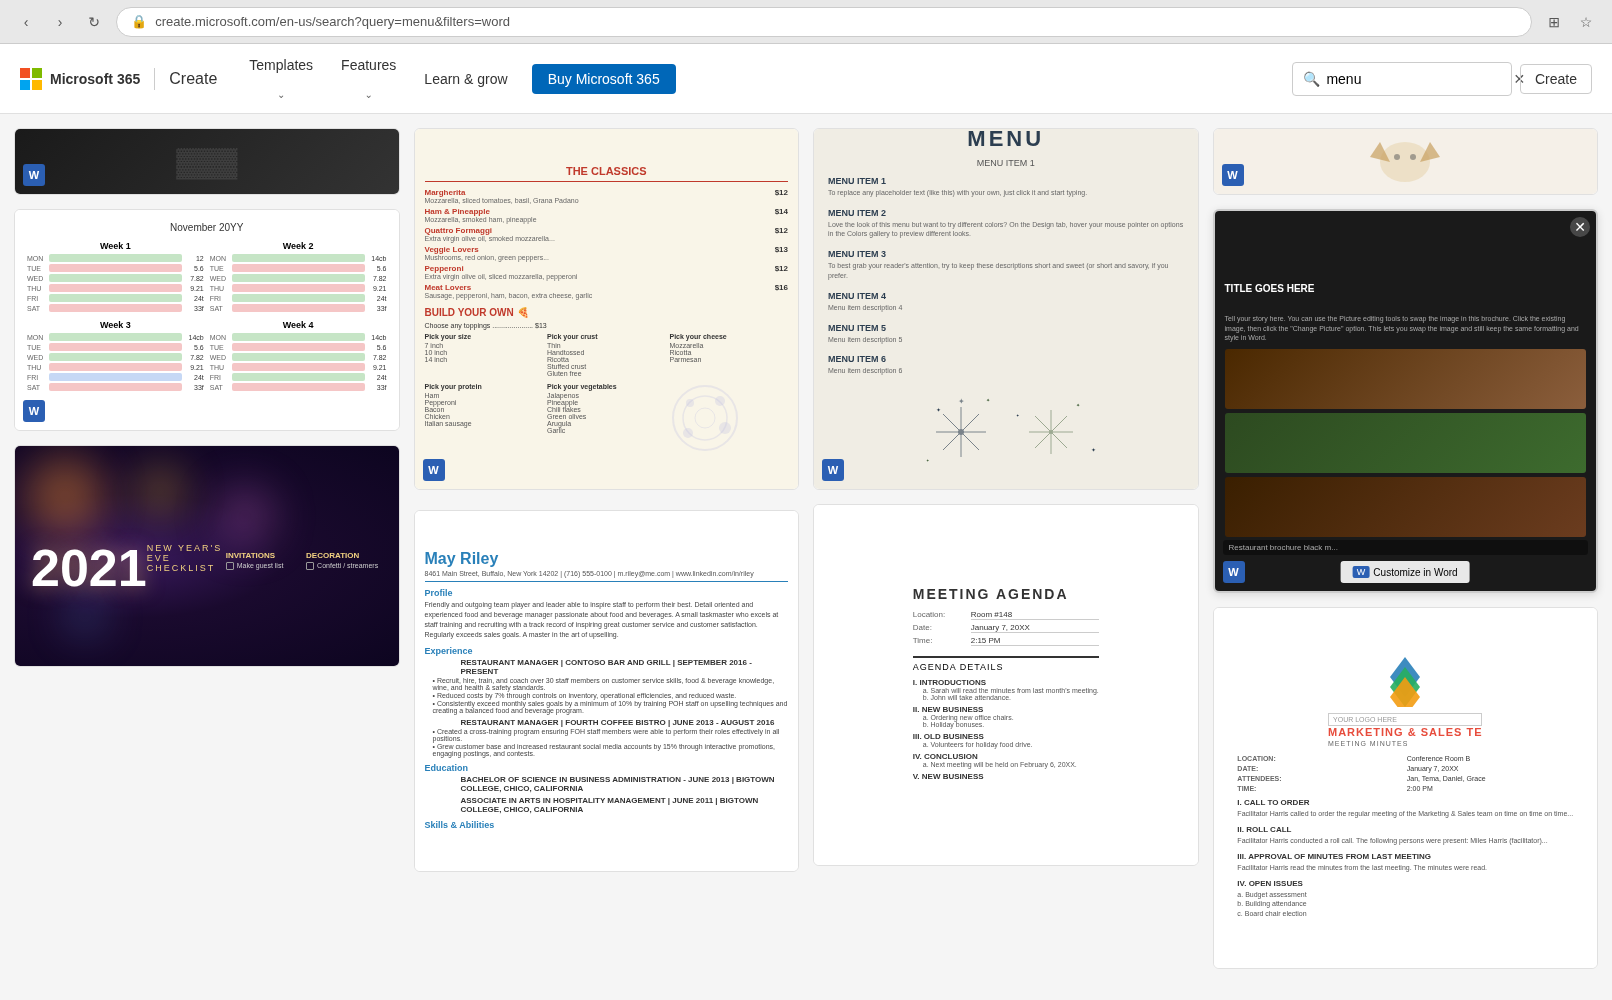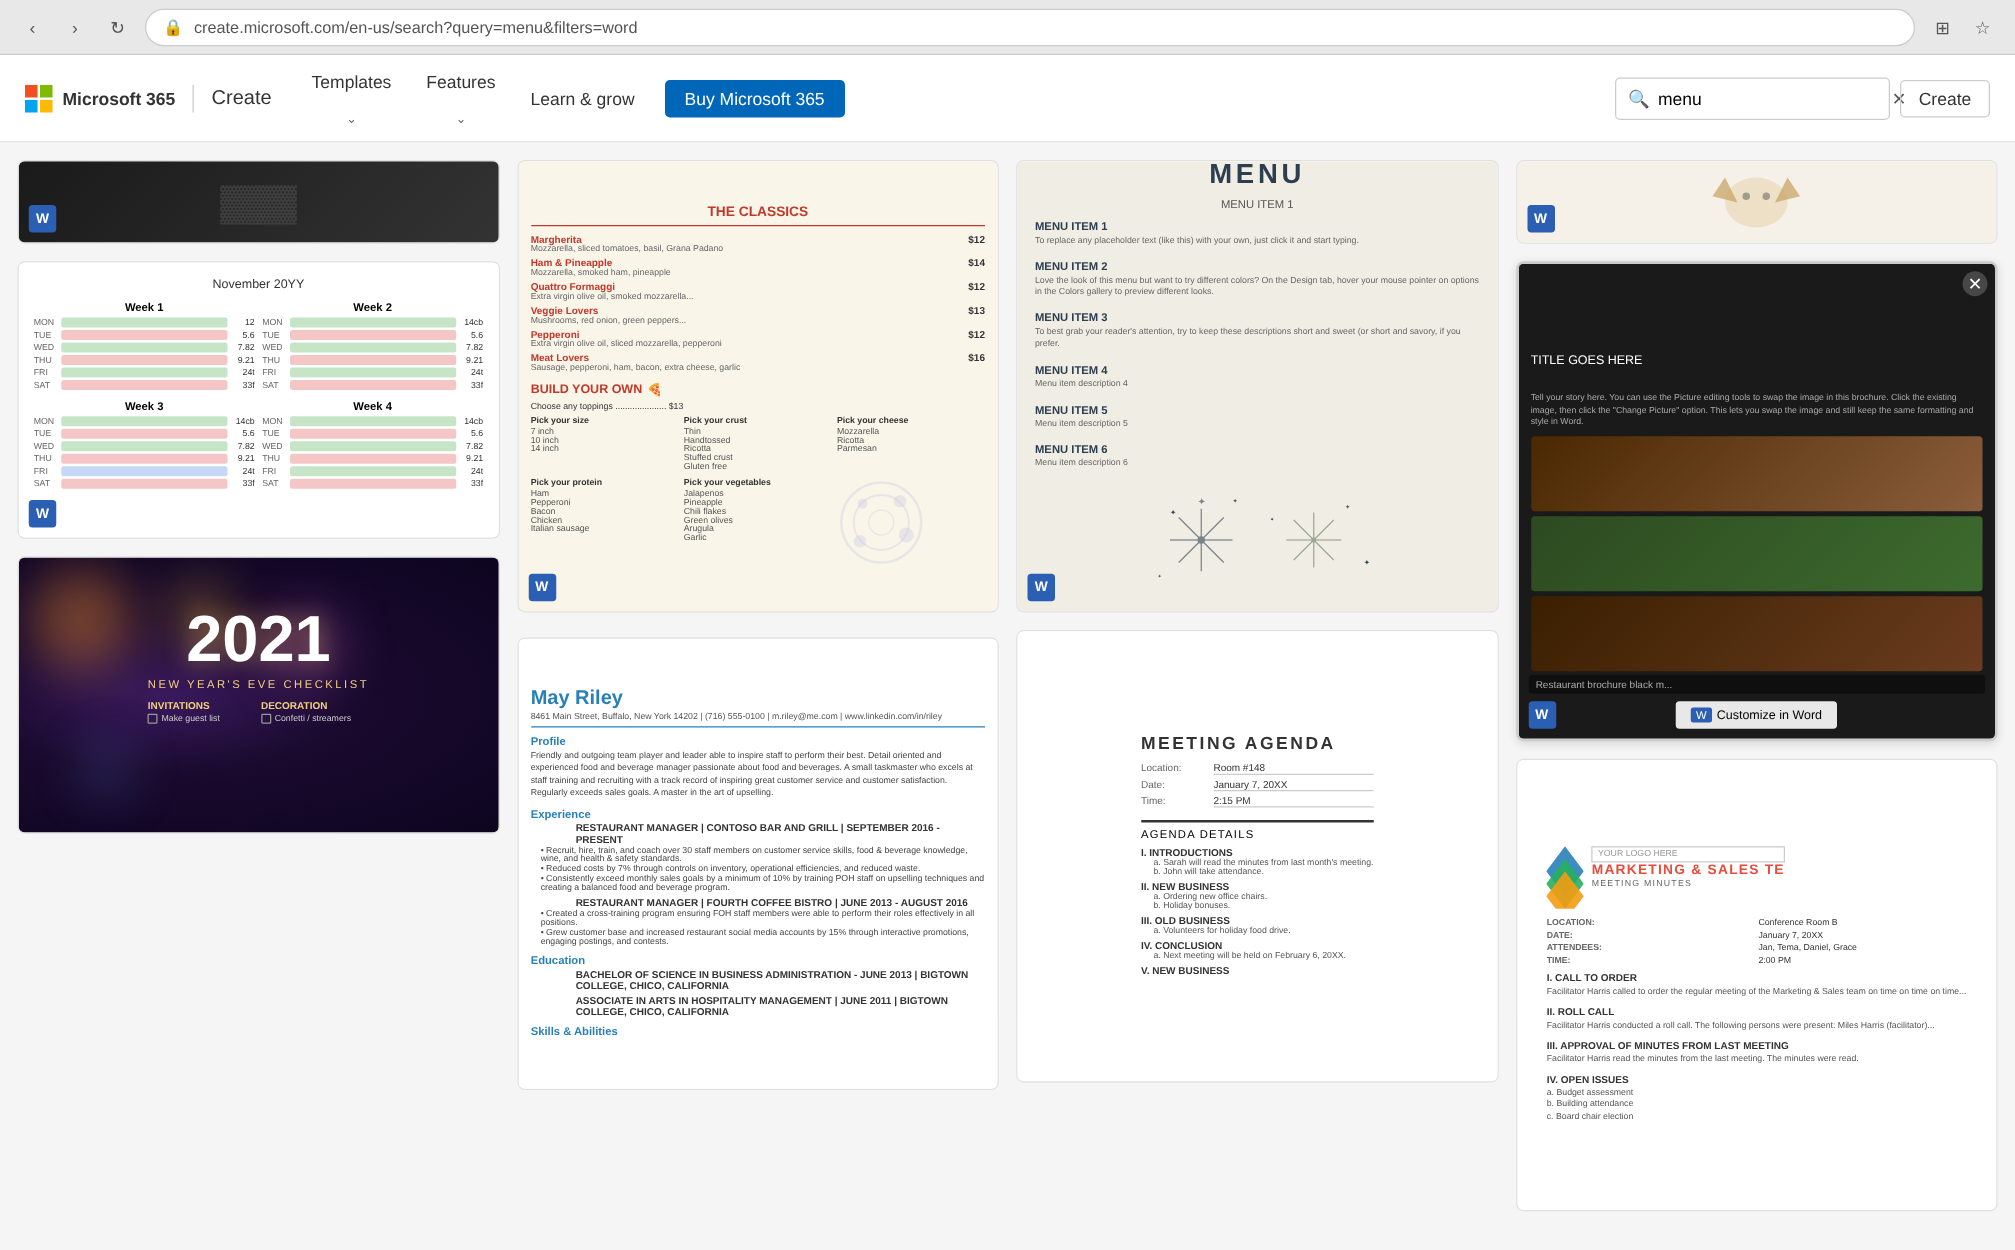--- a/index.html
+++ b/index.html
@@ -256,21 +256,20 @@
     .nye-bokeh {
       position: absolute;
       border-radius: 50%;
       filter: blur(20px);
     }
     .nye-inner {
       position: relative;
       z-index: 1;
       padding: 16px;
       display: flex;
-      flex-direction: column;
       align-items: center;
       height: 100%;
     }
     .nye-year {
       font-size: 52px;
       font-weight: 900;
       color: white;
       line-height: 1;
       margin-top: 24px;
       text-shadow: 0 0 20px rgba(255,200,100,0.5);
@@ -348,22 +347,24 @@
 
     
     .marketing-card {
       background: white;
       height: 360px;
       position: relative;
     }
     .marketing-inner { padding: 10px; }
     .marketing-logo-area {
       display: flex;
+      align-items: center;
       gap: 6px;
       margin-bottom: 8px;
+      flex-direction: column;
     }
     .marketing-title-text {
       font-size: 11px;
       font-weight: 900;
       color: #e74c3c;
       letter-spacing: 1px;
       line-height: 1.2;
     }
     .marketing-subtitle { font-size: 7px; color: #666; letter-spacing: 1px; margin-top: 1px; }
     .marketing-logo-placeholder { font-size: 7px; color: #999; border: 1px solid #ccc; padding: 2px 4px; }
@@ -375,21 +376,21 @@
 
     
     .rest-brochure {
       background: #1a1a1a;
       height: 360px;
       position: relative;
     }
     .rest-inner { padding: 10px; }
     .rest-title {
       font-size: 10px;
-      font-weight: normal;
+      font-weight: bold;
       color: white;
       margin-bottom: 20px;
     }
     .rest-text { font-size: 7px; color: #aaa; line-height: 1.4; margin-bottom: 6px; }
     .rest-images {
       display: grid;
       grid-template-columns: 1fr;
       gap: 4px;
     }
     .rest-img-placeholder {

